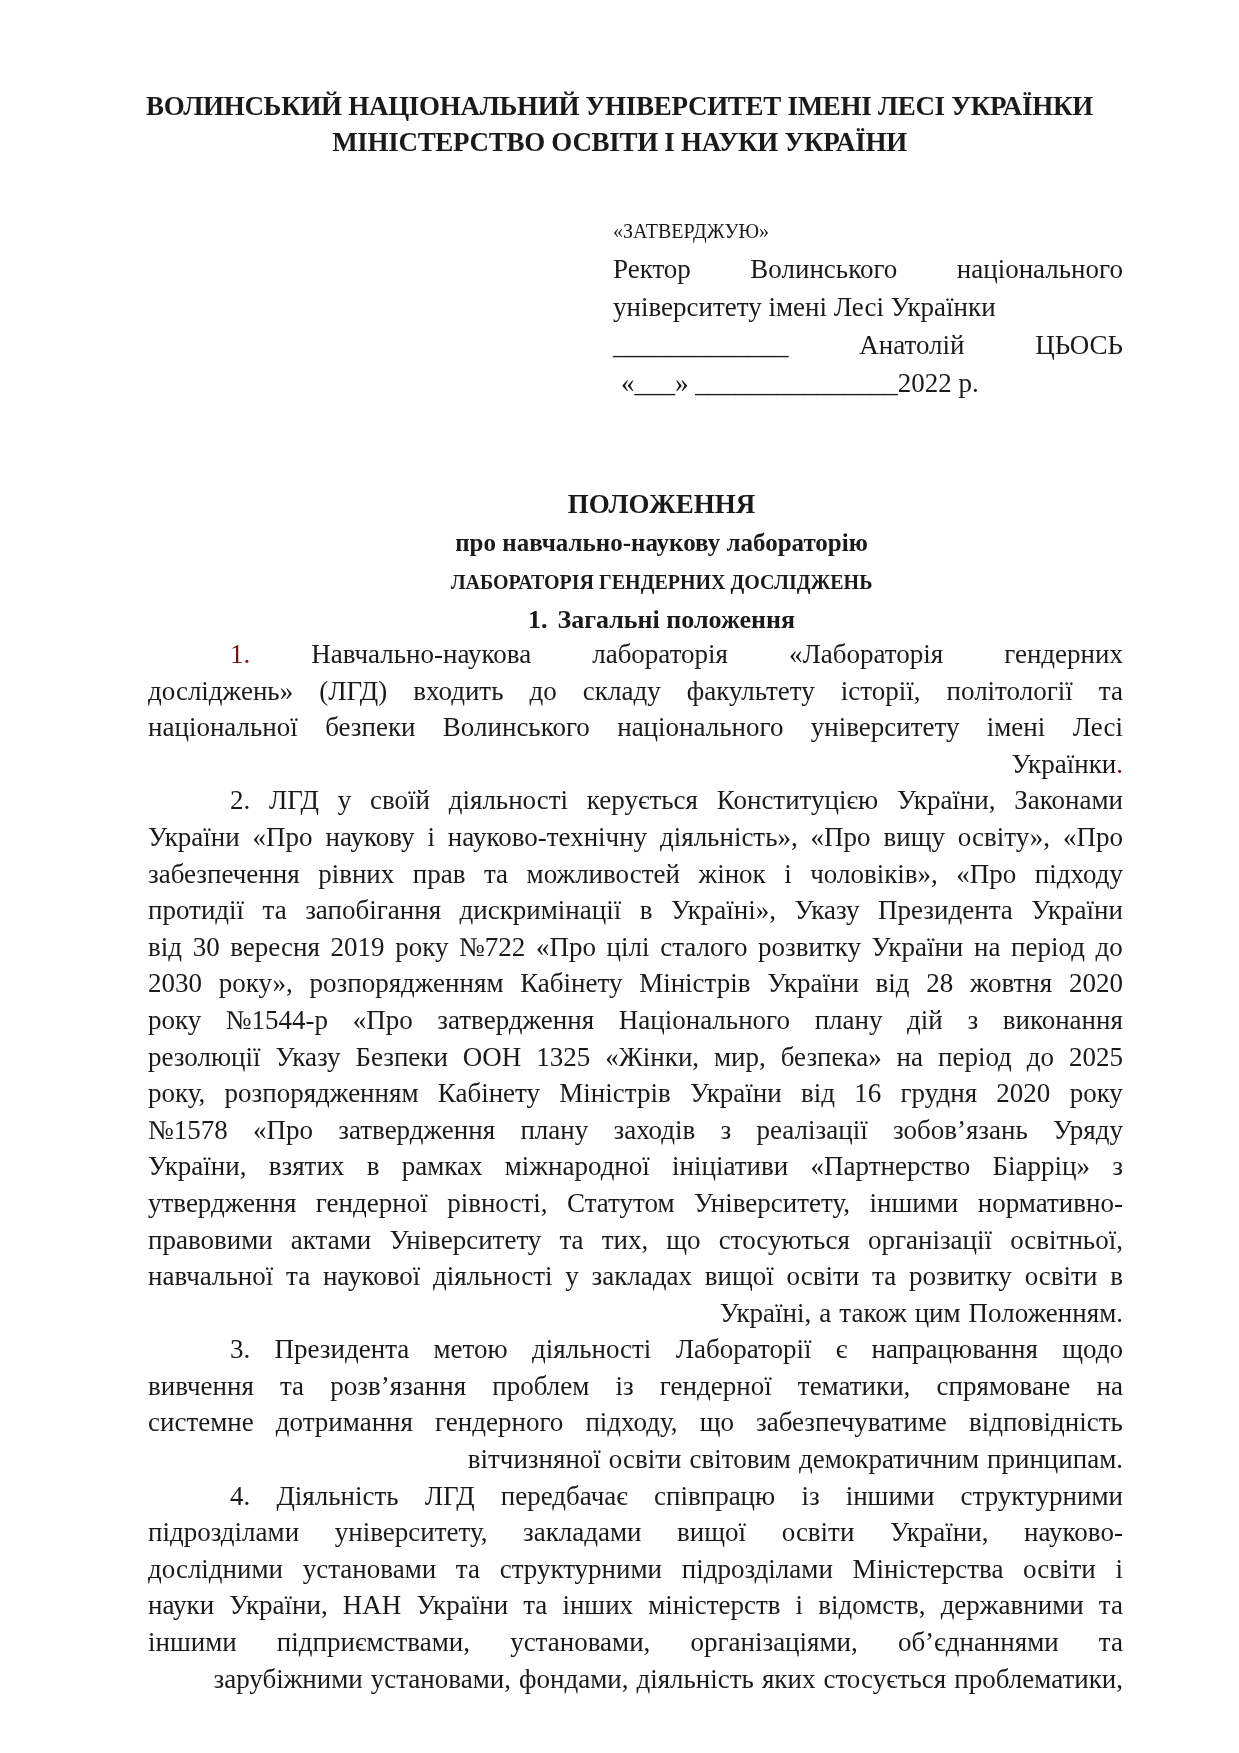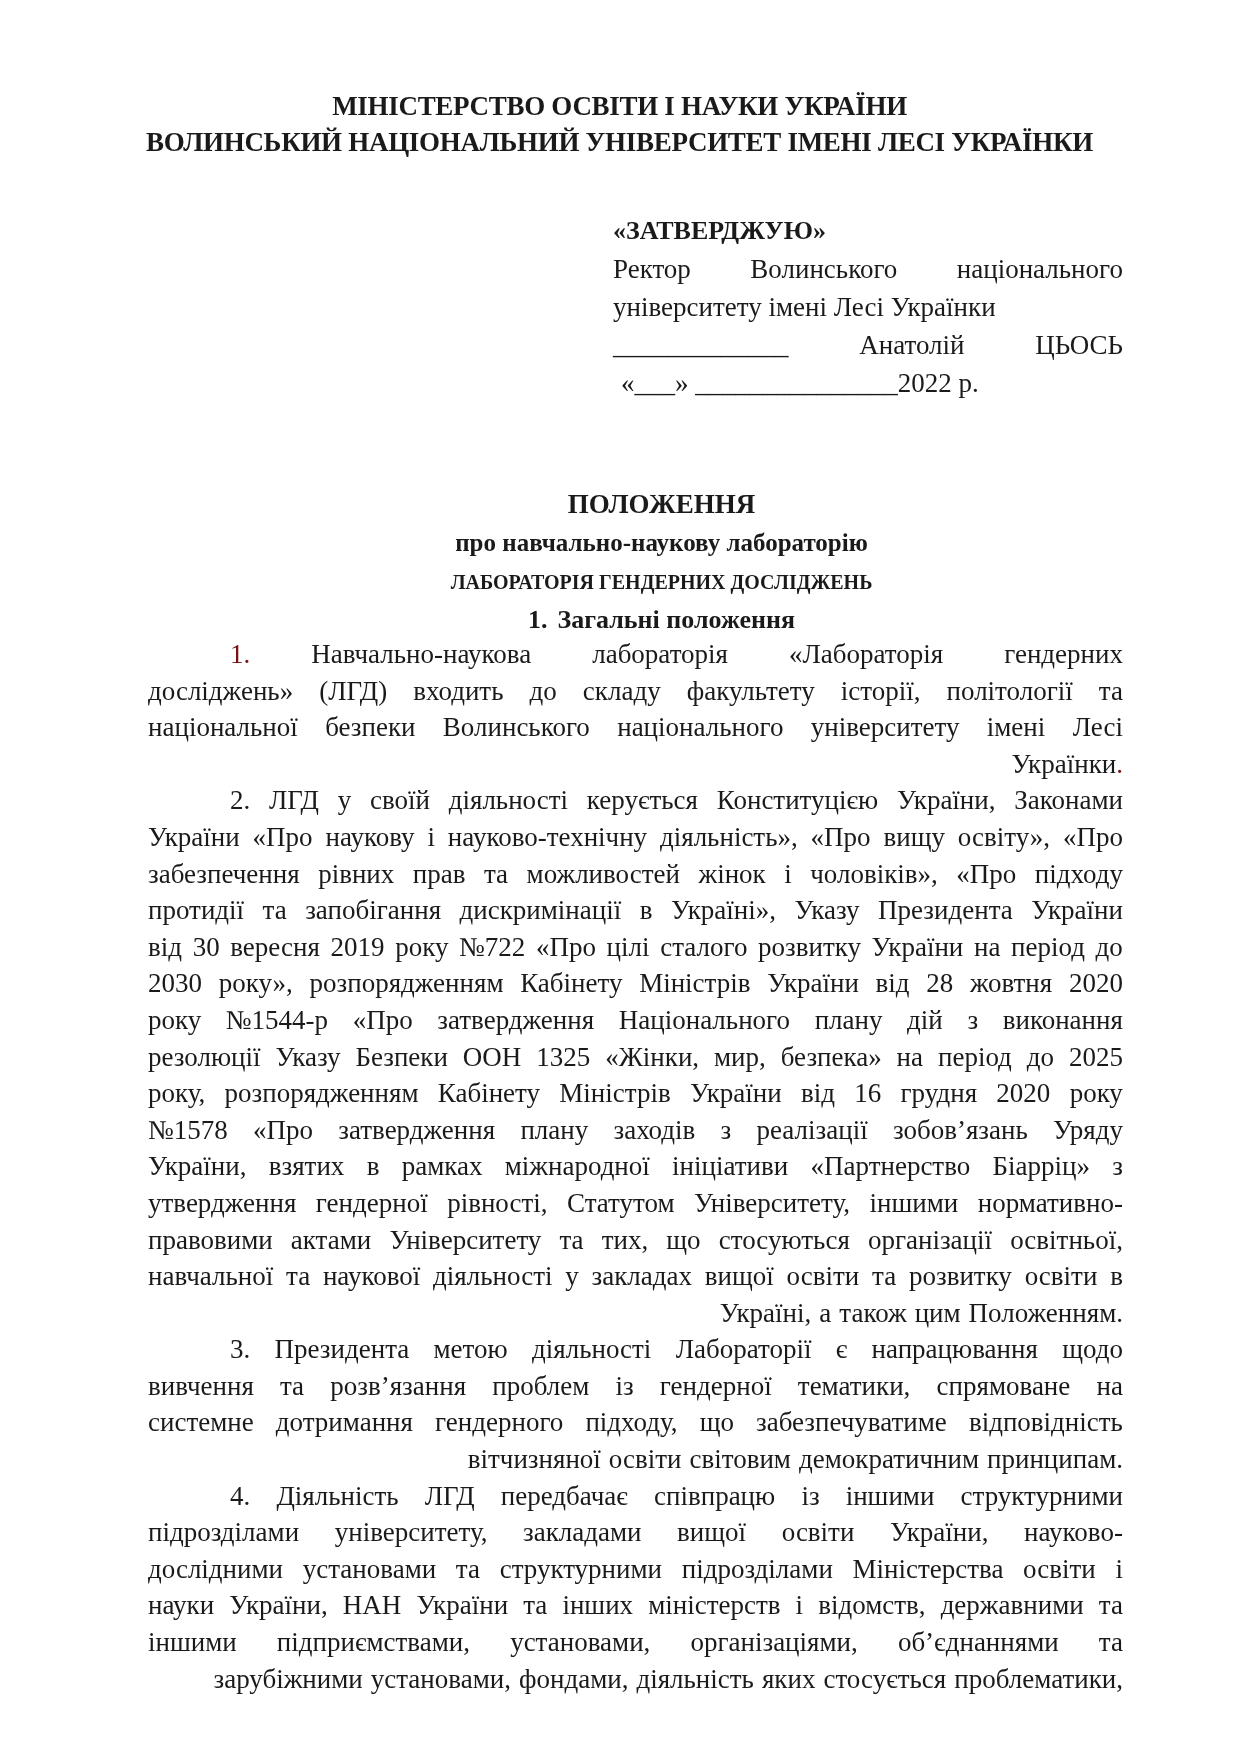--- a/index.html
+++ b/index.html
@@ -37,22 +37,22 @@
     }
     .approval {
       position: absolute;
       left: 613px;
       top: 212px;
       width: 510px;
       font-size: 27px;
       line-height: 38px;
     }
     .approval .stamp {
-      font-weight: bold;
-      font-size: 26px;
+      font-weight: normal;
+      font-size: 20px;
     }
     .justify-line {
       display: flex;
       justify-content: space-between;
       white-space: nowrap;
     }
     .approval .plain {
       white-space: nowrap;
     }
     .approval .date-line {
@@ -114,22 +114,22 @@
     .red {
       color: #7a1010;
     }
   </style>
 </head>
 <body>
 
 <div class="page">
 
   <div class="header-block">
+    <div class="header-line">ВОЛИНСЬКИЙ НАЦІОНАЛЬНИЙ УНІВЕРСИТЕТ ІМЕНІ ЛЕСІ УКРАЇНКИ</div>
     <div class="header-line">МІНІСТЕРСТВО ОСВІТИ І НАУКИ УКРАЇНИ</div>
-    <div class="header-line">ВОЛИНСЬКИЙ НАЦІОНАЛЬНИЙ УНІВЕРСИТЕТ ІМЕНІ ЛЕСІ УКРАЇНКИ</div>
   </div>
 
   <div class="approval">
     <div class="stamp">«ЗАТВЕРДЖУЮ»</div>
     <div class="justify-line">
       <span>Ректор</span>
       <span>Волинського</span>
       <span>національного</span>
     </div>
     <div class="plain">університету імені Лесі Українки</div>

